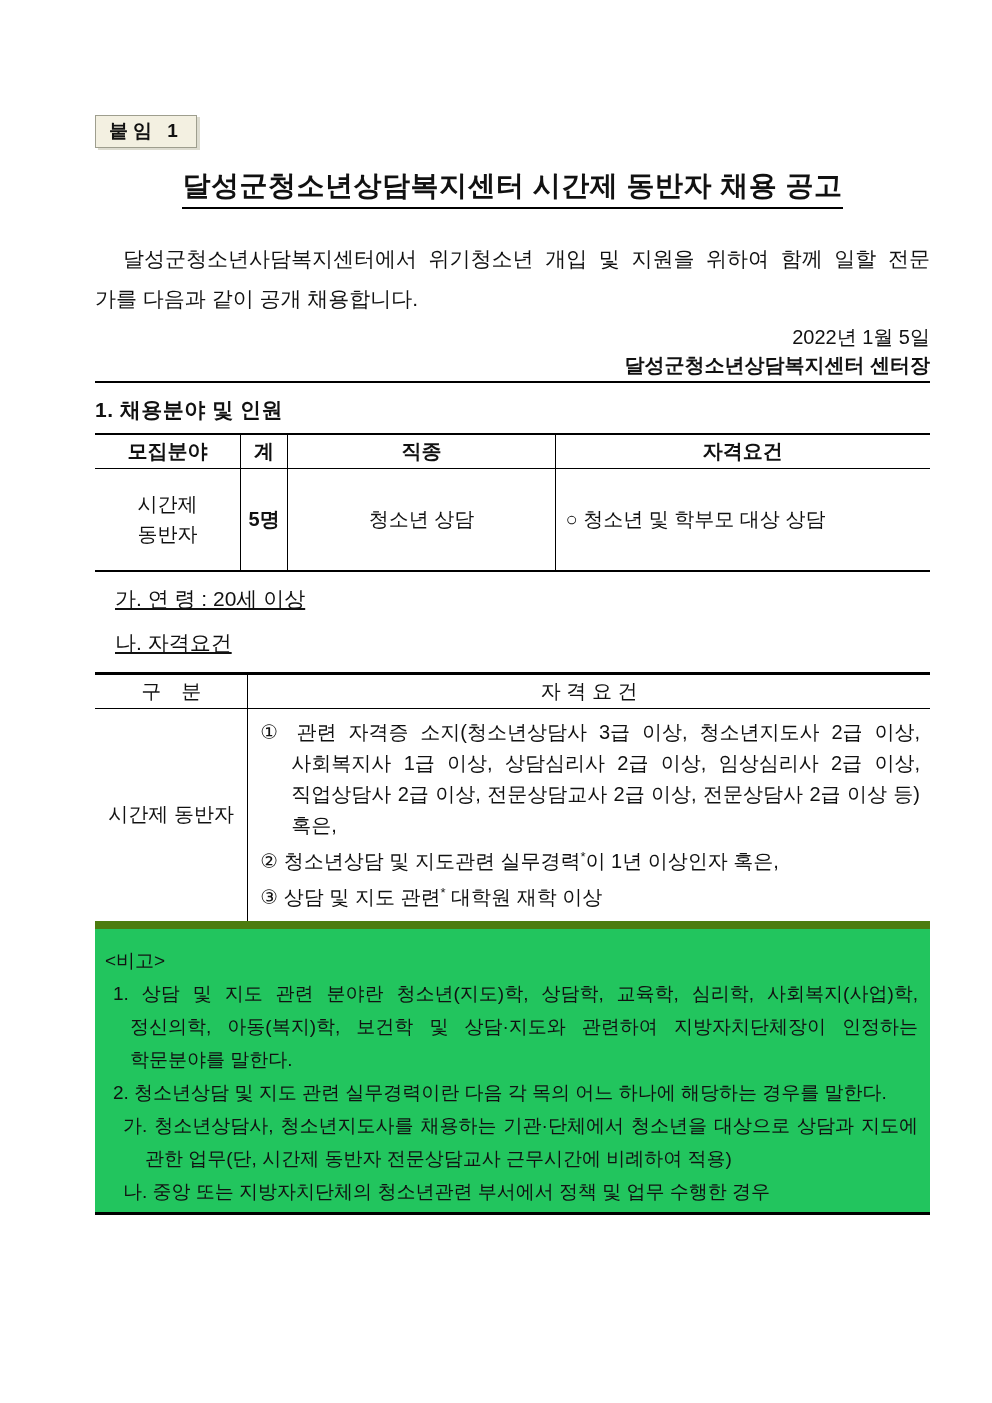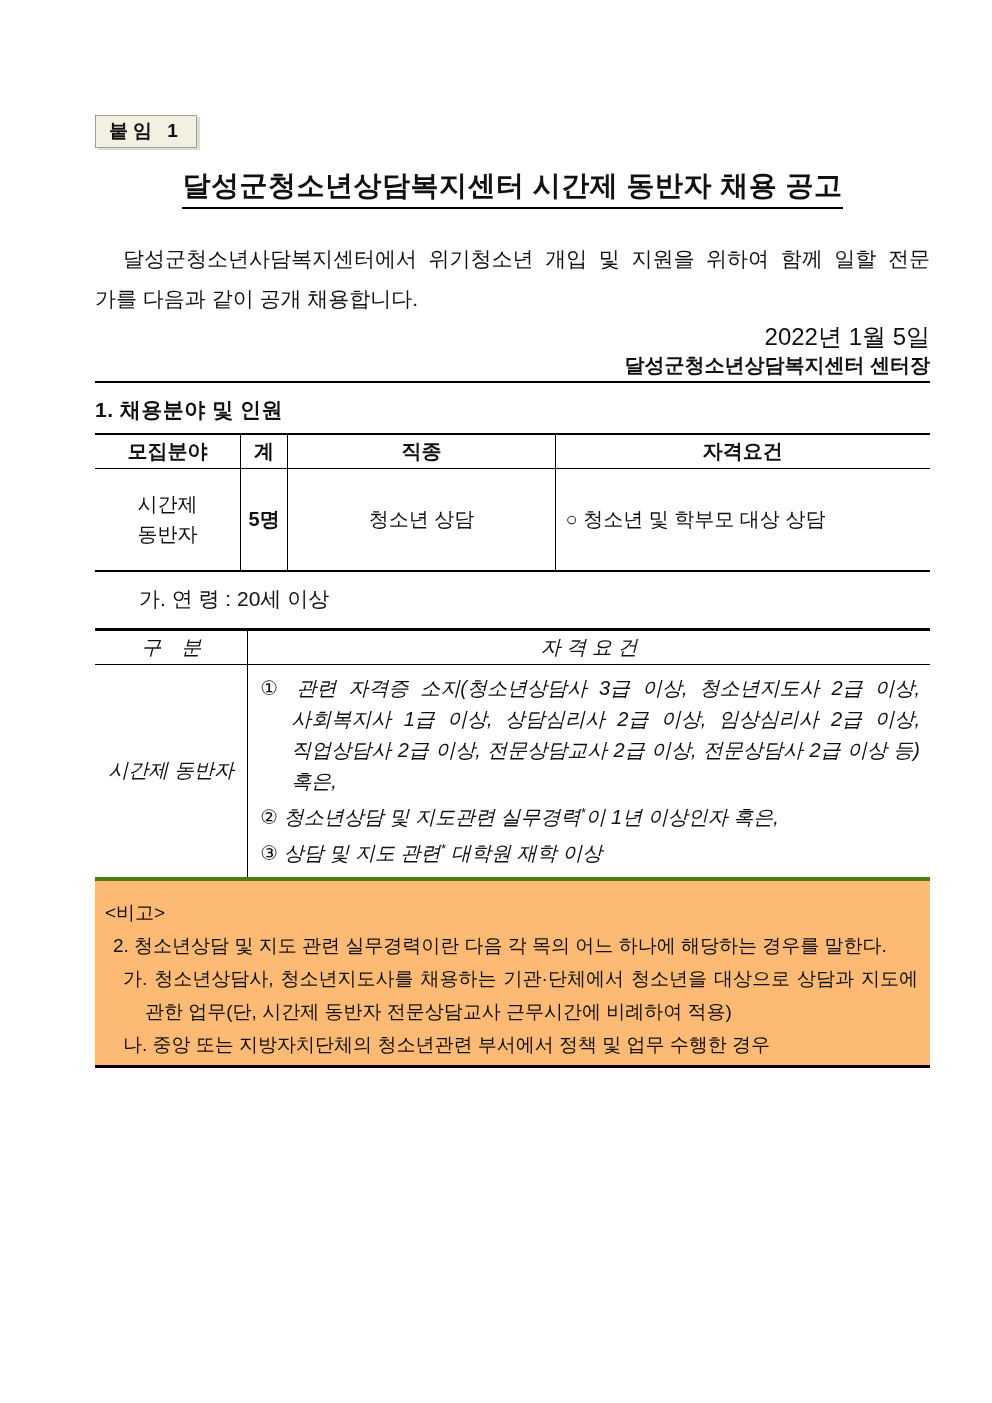--- a/index.html
+++ b/index.html
@@ -40,62 +40,62 @@
     font-weight: bold;
     border-bottom: 2px solid #000;
     padding-bottom: 3px;
     letter-spacing: 0.5px;
   }
 
   .intro { margin-top: 30px; font-size: 21px; line-height: 40px; word-break: keep-all; }
   .intro .line1 { text-indent: 28px; text-align: justify; text-align-last: justify; }
   .intro .line2 { text-align: left; }
 
-  .date-line  { margin-top: 4px; text-align: right; font-size: 24px; line-height: 28px; }
+  .date-line  { margin-top: 4px; text-align: right; font-size: 20px; line-height: 28px; }
   .signer-line{ text-align: right; font-size: 20px; line-height: 28px; font-weight: bold; }
 
   .rule { margin-top: 2px; border-top: 2px solid #000; }
 
   .section-heading { font-size: 21px; line-height: 27px; font-weight: bold; letter-spacing: 0.5px; }
   .section-1 { margin-top: 13px; }
   .section-2 { margin-top: 31px; }
 
-  .sub-item { margin-left: 44px; font-size: 21px; line-height: 26px; }
+  .sub-item { margin-left: 20px; font-size: 21px; line-height: 26px; text-decoration: underline; }
   .sub-age  { margin-top: 14px; }
   .sub-qual { margin-top: 18px; }
 
   table { width: 100%; border-collapse: collapse; table-layout: fixed; }
 
   .t1 { margin-top: 10px; border-top: 2px solid #000; border-bottom: 2px solid #000; }
   .t1 th {
     font-weight: bold; font-size: 20px; line-height: 23px;
     padding: 5px 2px; border-bottom: 1px solid #000; text-align: center;
   }
   .t1 th + th, .t1 td + td { border-left: 1px solid #000; }
   .t1 td { height: 102px; font-size: 20px; line-height: 30px; text-align: center; vertical-align: middle; }
   .t1 td.count { font-weight: bold; }
   .t1 td.duty  { text-align: left; padding-left: 10px; }
 
-  .t2 { margin-top: 16px; border-top: 3px solid #000; border-bottom: 4px solid #4d7c0f; font-style: italic; }
+  .t2 { margin-top: 16px; border-top: 3px solid #000; border-bottom: 8px solid #4d7c0f; }
   .t2 th {
     font-weight: normal; font-size: 20px; line-height: 23px;
     padding: 5px 2px; border-bottom: 1px solid #000; text-align: center;
   }
   .t2 th + th, .t2 td + td { border-left: 1px solid #000; }
   .t2 td.category { height: 203px; font-size: 20px; text-align: center; vertical-align: middle; }
   .t2 td.reqs { padding: 8px 10px 8px 12px; vertical-align: middle; }
   .req {
     font-size: 20px; line-height: 31px;
     padding-left: 31px; text-indent: -31px;
     text-align: justify; word-break: keep-all;
   }
   .star { font-size: 13px; vertical-align: 7px; }
 
   .notes {
-    background: #fdba74;
+    background: #22c55e;
     border-bottom: 3px solid #000;
     padding: 15px 12px 4px 8px;
     font-size: 19px; line-height: 33px;
     word-break: keep-all;
   }
   .note-label { padding-left: 2px; }
   .note-item { padding-left: 27px; text-indent: -17px; text-align: justify; }
   .note-sub  { padding-left: 42px; text-indent: -22px; text-align: justify; }
 </style>
 </head>
@@ -147,20 +147,21 @@
         </td>
         <td class="count">5명</td>
         <td>청소년 상담</td>
         <td class="duty">○ 청소년 및 학부모 대상 상담</td>
       </tr>
     </tbody>
   </table>
 
 
   <div class="sub-item sub-age">가. 연 령 : 20세 이상</div>
+  <div class="sub-item sub-qual">나. 자격요건</div>
 
   <table class="t2">
     <colgroup>
       <col style="width:18.3%">
         <col style="width:81.7%">
     </colgroup>
     <thead>
       <tr>
         <th>구　분</th>
         <th>자 격 요 건</th>
@@ -177,18 +178,19 @@
           <div class="req">
             <span>③ 상담 및 지도 관련</span><span class="star">*</span><span> 대학원 재학 이상</span>
           </div>
         </td>
       </tr>
     </tbody>
   </table>
 
   <div class="notes">
     <div class="note-label">&lt;비고&gt;</div>
+    <div class="note-item">1. 상담 및 지도 관련 분야란 청소년(지도)학, 상담학, 교육학, 심리학, 사회복지(사업)학, 정신의학, 아동(복지)학, 보건학 및 상담·지도와 관련하여 지방자치단체장이 인정하는 학문분야를 말한다.</div>
     <div class="note-item">2. 청소년상담 및 지도 관련 실무경력이란 다음 각 목의 어느 하나에 해당하는 경우를 말한다.</div>
     <div class="note-sub">가. 청소년상담사, 청소년지도사를 채용하는 기관·단체에서 청소년을 대상으로 상담과 지도에 관한 업무(단, 시간제 동반자 전문상담교사 근무시간에 비례하여 적용)</div>
     <div class="note-sub">나. 중앙 또는 지방자치단체의 청소년관련 부서에서 정책 및 업무 수행한 경우</div>
   </div>
 
 </div>
 
 </body></html>

